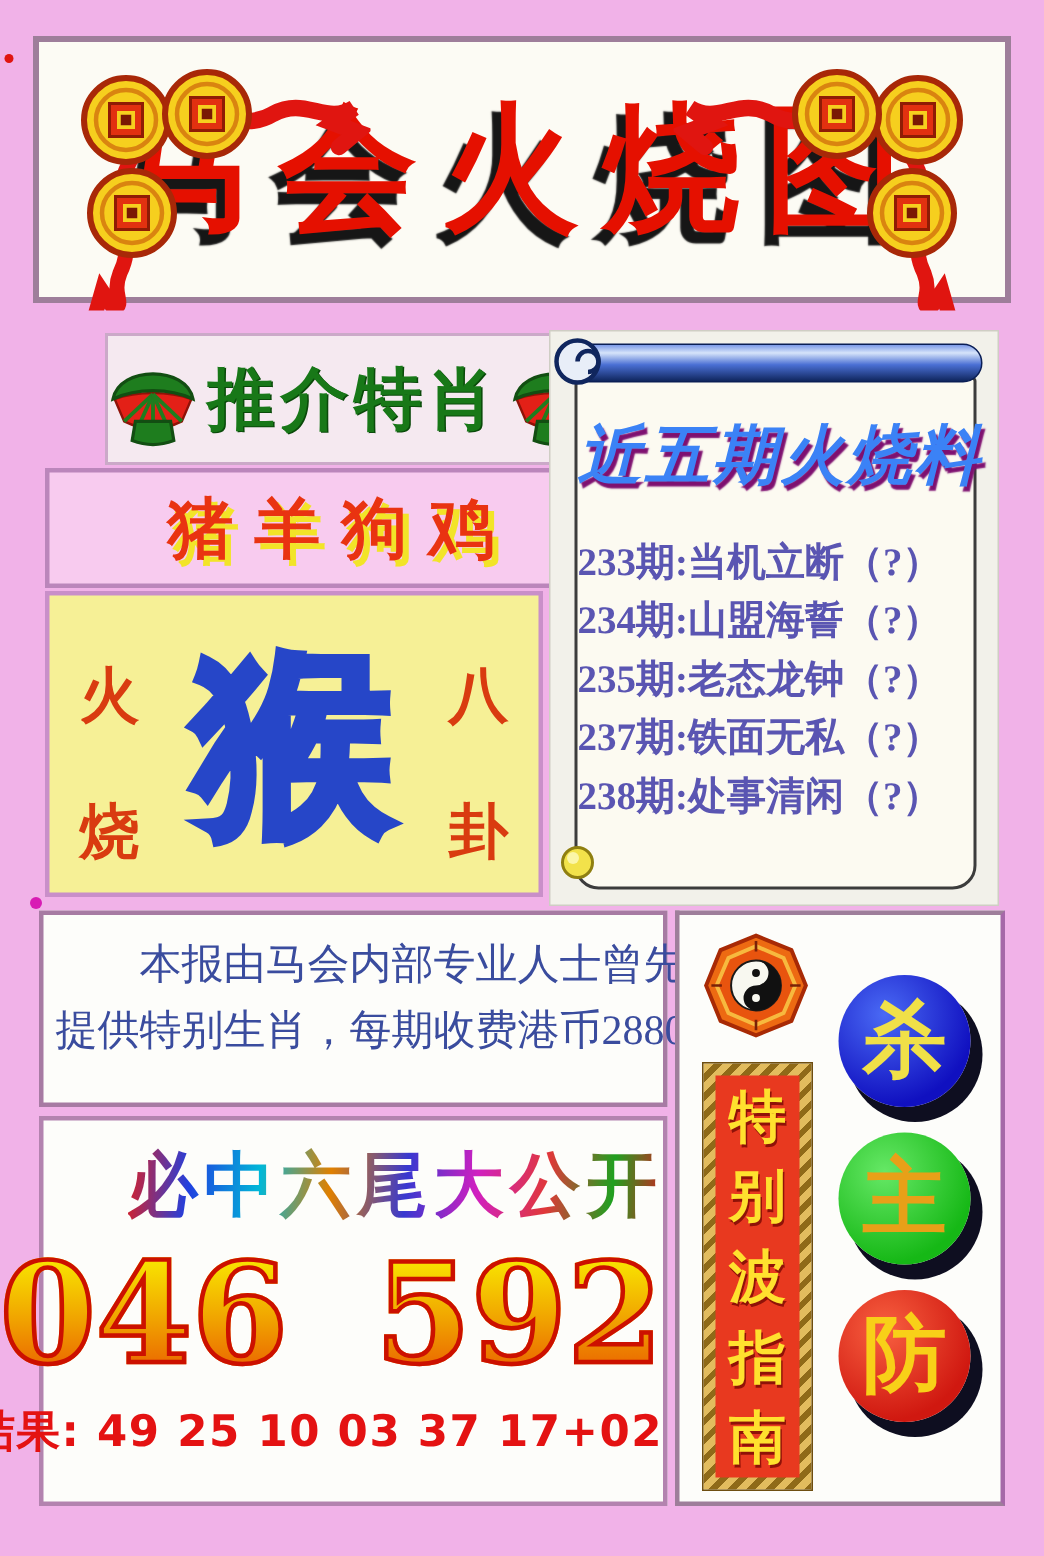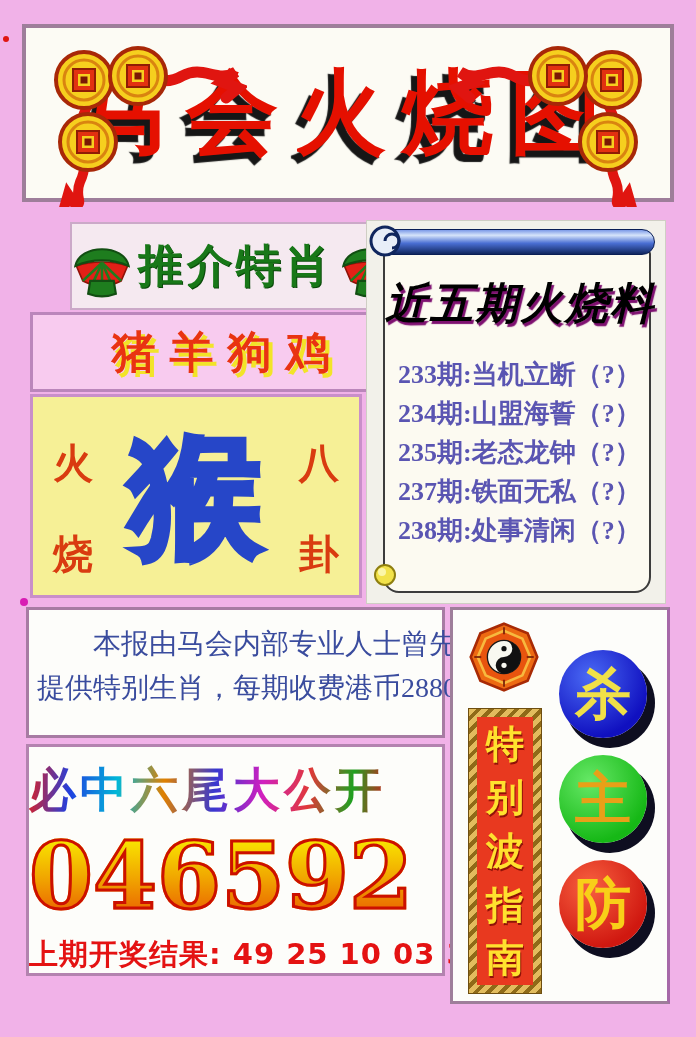--- a/index.html
+++ b/index.html
@@ -81,54 +81,54 @@
   .scroll-curl { position:absolute; left:2px; top:4px; width:32px; height:32px; }
   .scroll-body {
     position:absolute; left:16px; right:14px; top:30px; bottom:10px;
     background:#FCFAF1; border:2px solid #3C3C3C;
     border-radius:3px 3px 16px 16px;
   }
   .scroll-ball { position:absolute; left:6px; bottom:16px; width:24px; height:24px; }
   .scroll-title {
     margin-top:22px; text-align:center;
     font-size:43px; font-weight:bold; font-style:italic;
-    color:#000000; letter-spacing:2px; white-space:nowrap;
+    color:#3b82f6; letter-spacing:2px; white-space:nowrap;
     text-shadow:2px 3px 1px #7E1070;
     font-family:"DejaVu Serif","Liberation Serif",serif;
   }
-  .scroll-list { margin-top:22px; padding-left:13px; }
+  .scroll-list { margin-top:22px; }
   .scroll-entry {
     font-size:26px; line-height:39px; color:#5A55B2; white-space:nowrap;
     font-family:"Liberation Serif","DejaVu Serif",serif; font-weight:bold;
   }
 
   
   .notice-box {
     left:26px; top:607px; width:419px; height:131px;
     background:#FDFDFA; border:3px solid #A77BA3; padding:12px 8px 0 8px;
   }
   .notice-line {
     font-size:28px; line-height:44px; color:#3A4C9E; white-space:nowrap;
     font-family:"Liberation Serif","DejaVu Serif",serif;
   }
   .notice-line.indent { text-indent:2em; }
 
   
   .tails-box {
-    left:26px; top:744px; width:419px; height:232px;
+    left:26px; top:744px; width:419px; height:260px;
     background:#FDFDFA; border:3px solid #B383AF;
-    display:flex; flex-direction:column; align-items:flex-start;
+    display:flex; flex-direction:column; align-items:flex-end;
   }
   .tails-title {
     margin-top:12px; font-size:47px; font-weight:bold; letter-spacing:4px;
     white-space:nowrap; color:#7030C0;
     background:linear-gradient(95deg,#E02020 0%,#2040E0 12%,#00B8D8 25%,#E08000 38%,#3838D0 52%,#D020C0 65%,#E03838 78%,#20A020 90%,#D02020 100%);
   }
   .tails-numbers {
-    margin-top:6px; display:flex; 
+    margin-top:6px; display:flex; gap:58px;
     font-family:"DejaVu Serif","Liberation Serif",serif;
     font-size:92px; font-weight:bold; line-height:1.05;
     color:#F5A800;
     -webkit-text-stroke:3px #CC1000;
     background:linear-gradient(180deg,#F8E000 15%,#F0A000 55%,#E85000 100%);
   }
   @supports ((-webkit-background-clip: text) or (background-clip: text)) {
     .tails-title, .tails-numbers {
       -webkit-background-clip:text; background-clip:text; color:transparent;
     }

